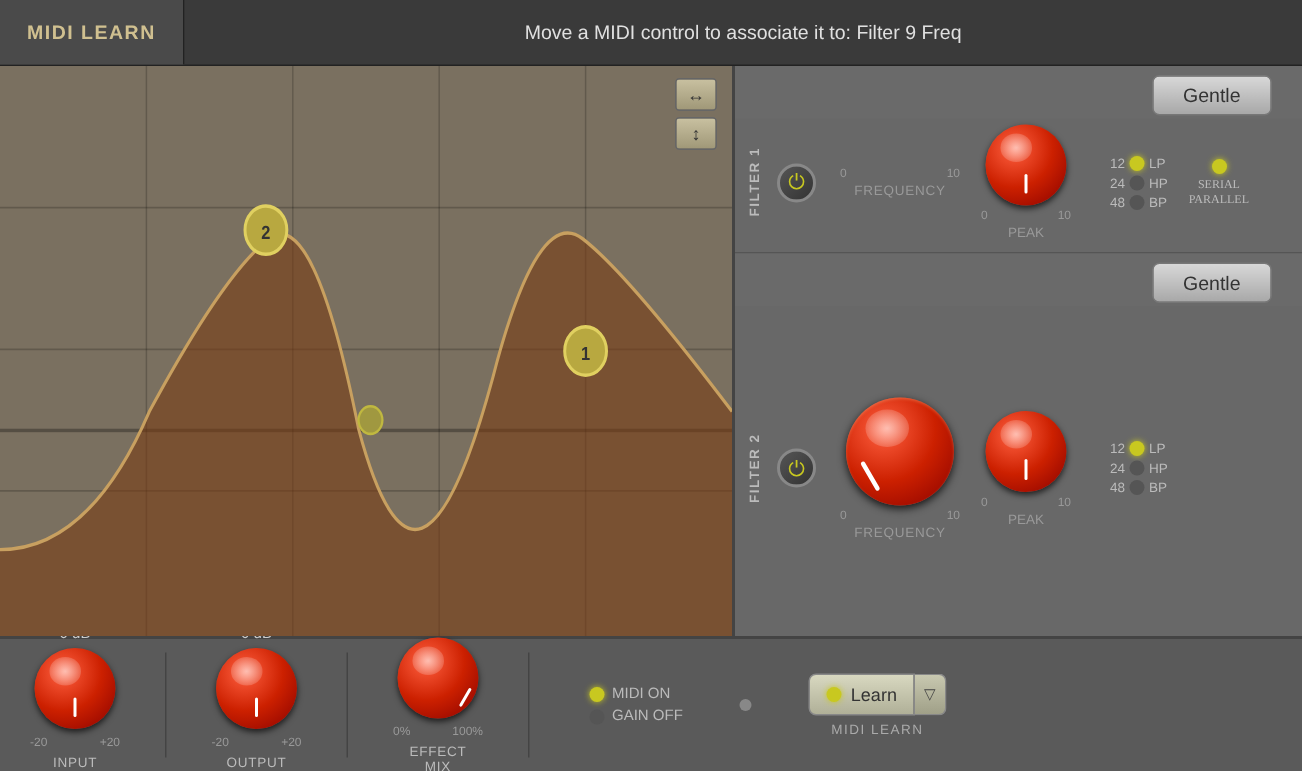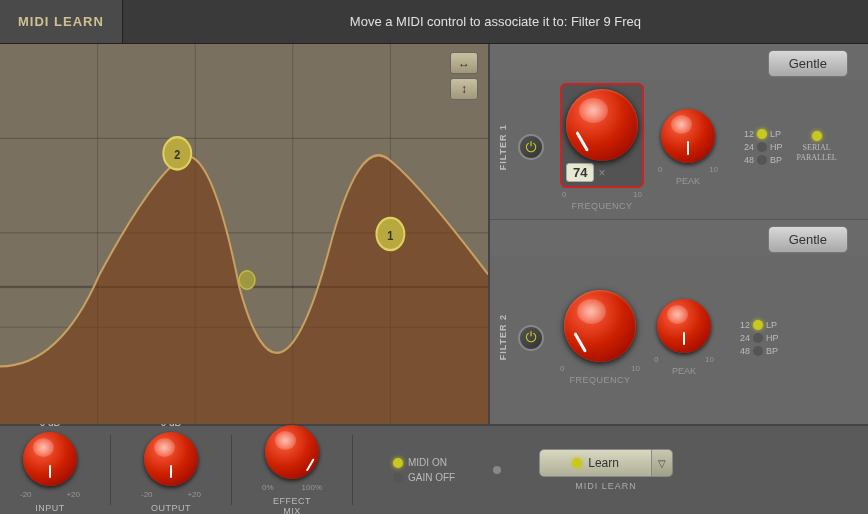--- a/index.html
+++ b/index.html
@@ -242,21 +242,21 @@
       height: 70px;
       background: #444;
     }
 
     .learn-btn {
       background: linear-gradient(to bottom, #d8d8c0, #b0b098);
       border: 1px solid #888;
       border-radius: 5px 0 0 5px;
       color: #333;
       font-size: 12px;
-      padding: 6px 32px;
+      padding: 6px 11px;
       cursor: pointer;
       display: flex;
       align-items: center;
       gap: 6px;
     }
 
     .learn-btn-dropdown {
       background: linear-gradient(to bottom, #c8c8b0, #a0a088);
       border: 1px solid #888;
       border-left: none;
@@ -335,31 +335,20 @@
 
       <div style="display:flex; align-items:center; background:#686868; padding: 4px 8px 8px; gap:8px; border-bottom:1px solid #555;">
 
         <div style="writing-mode:vertical-rl;transform:rotate(180deg);color:#bbb;font-size:9px;letter-spacing:1px;font-weight:bold;margin-right:2px;">FILTER 1</div>
 
         <div class="filter-power-btn">
           <span style="color:#c8c820;font-size:14px;">⏻</span>
         </div>
 
         <div style="display:flex;flex-direction:column;align-items:center;gap:2px;">
-          <div class="knob-selected-wrapper">
-            <div class="knob knob-large knob-red-large">
-              <div class="knob-highlight"></div>
-
-              <div style="position:absolute;bottom:14%;left:28%;width:3px;height:30%;background:white;border-radius:2px;transform:rotate(-30deg);transform-origin:bottom center;"></div>
-            </div>
-            <div class="value-display">
-              <span class="value-box">74</span>
-              <span class="value-close">×</span>
-            </div>
-          </div>
           <div style="display:flex;justify-content:space-between;width:80px;">
             <span style="color:#999;font-size:8px;">0</span>
             <span style="color:#999;font-size:8px;">10</span>
           </div>
           <span style="color:#999;font-size:9px;letter-spacing:0.5px;">FREQUENCY</span>
         </div>
 
         <div style="display:flex;flex-direction:column;align-items:center;gap:2px;margin-left:6px;">
           <div class="knob knob-medium knob-red-medium">
             <div class="knob-highlight"></div>

